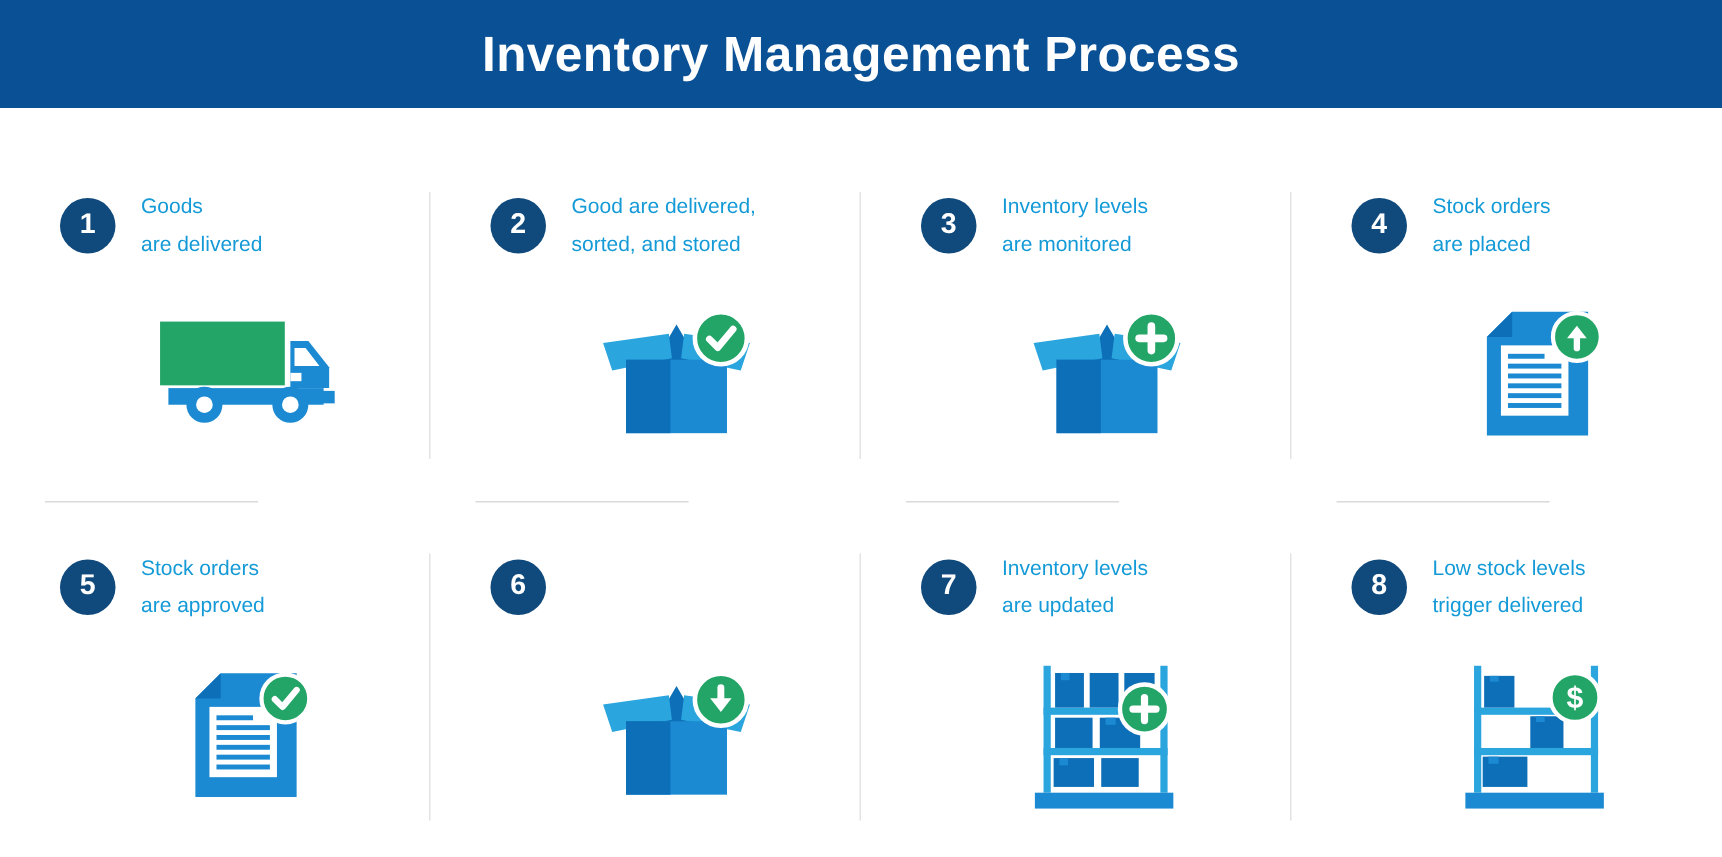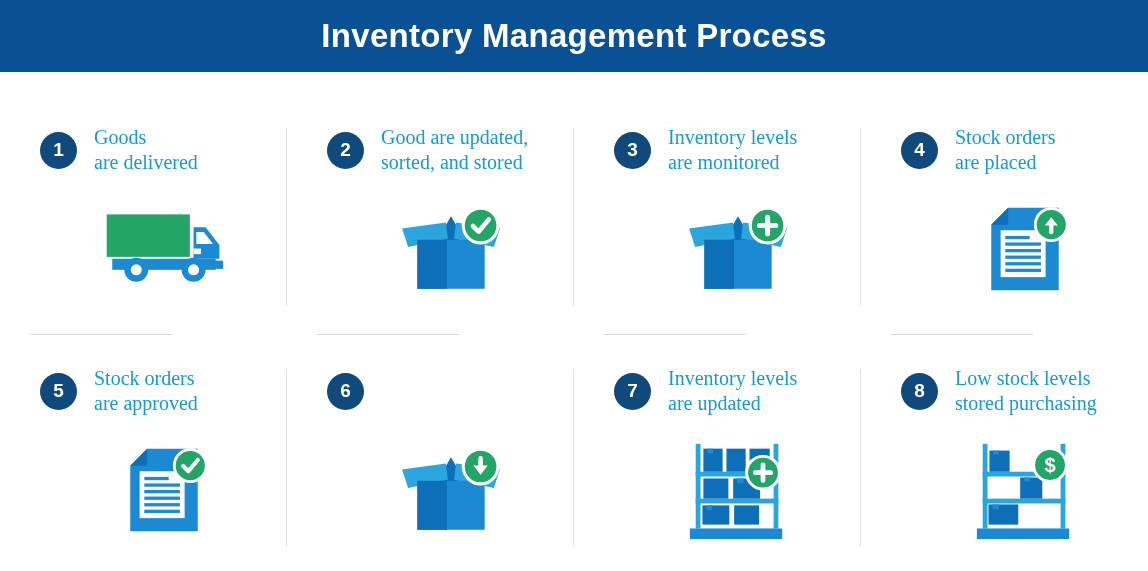--- a/index.html
+++ b/index.html
@@ -18,23 +18,22 @@
   .row1{margin-top:52px}
   .cell{position:relative;padding-left:40px}
   .vdiv{position:absolute;right:0;top:4px;bottom:4px;width:1px;background:#e3e3e3}
   .head{display:flex;align-items:center;gap:17px;min-height:52px}
   .num{
     flex:0 0 37px;width:37px;height:37px;border-radius:50%;
     background:var(--step-circle,#104a7c);color:#fff;font-size:19px;font-weight:700;
     display:flex;align-items:center;justify-content:center;
   }
   .lbl{
-    color:var(--step-text,#149ad7);font-size:20px;line-height:25px;
+    color:var(--step-text,#149ad7);font-size:14px;line-height:25px;
     white-space:pre-line;
-    font-family:Liberation Serif, serif;
   }
   .iconwrap{height:122px;display:flex;align-items:center;justify-content:center;margin-top:12px}
   .divrow{display:grid;grid-template-columns:repeat(4,1fr);margin:24px 0 30px}
   .hline{height:1px;background:#dadada;width:142px;margin-left:30px}
   
   .f-blue{fill:var(--icon-blue,#1b8ad2)}
   .f-bluedark{fill:var(--icon-blue-dark,#0d6fb8)}
   .f-bluelight{fill:var(--icon-blue-light,#2aa5de)}
   .f-green{fill:var(--icon-green,#23a567)}
   .f-white{fill:#fff}
@@ -71,21 +70,21 @@
           <circle class="f-blue" cx="98" cy="68" r="13"></circle>
             <circle class="f-white" cx="98" cy="68" r="6"></circle>
         </svg>
       </div>
       <div class="vdiv"></div>
     </div>
 
     <div class="cell">
       <div class="head">
         <div class="num">2</div>
-        <div class="lbl">Good are updated,
+        <div class="lbl">Good are delivered,
 sorted, and stored</div>
       </div>
       <div class="iconwrap">
         <svg width="102" height="88" viewBox="0 0 100 86">
           <polygon class="f-bluedark" points="36,35 50,11 64,35"></polygon>
           <polygon class="f-bluelight" points="45,17 2,23 8,41 47,33"></polygon>
           <polygon class="f-bluelight" points="55,17 98,23 92,41 53,33"></polygon>
           <rect class="f-blue" x="17" y="34" width="66" height="48"></rect>
           <rect class="f-bluedark" x="17" y="34" width="29" height="48"></rect>
           <g transform="translate(79,20)">
@@ -231,21 +230,21 @@
           </g>
         </svg>
       </div>
       <div class="vdiv"></div>
     </div>
 
     <div class="cell">
       <div class="head">
         <div class="num">8</div>
         <div class="lbl">Low stock levels
-stored purchasing</div>
+trigger delivered</div>
       </div>
       <div class="iconwrap">
         <svg width="100" height="100" viewBox="0 0 104 104">
           <rect class="f-bluelight" x="8" y="4" width="5" height="88"></rect>
           <rect class="f-bluelight" x="89" y="4" width="5" height="88"></rect>
           <rect class="f-bluelight" x="8" y="33" width="86" height="5"></rect>
           <rect class="f-bluelight" x="8" y="61" width="86" height="5"></rect>
           <rect class="f-bluedark" x="15" y="11" width="21" height="22"></rect>
           <rect class="f-blue" x="19" y="11" width="6" height="4"></rect>
           <rect class="f-bluedark" x="47" y="39" width="23" height="22"></rect>

